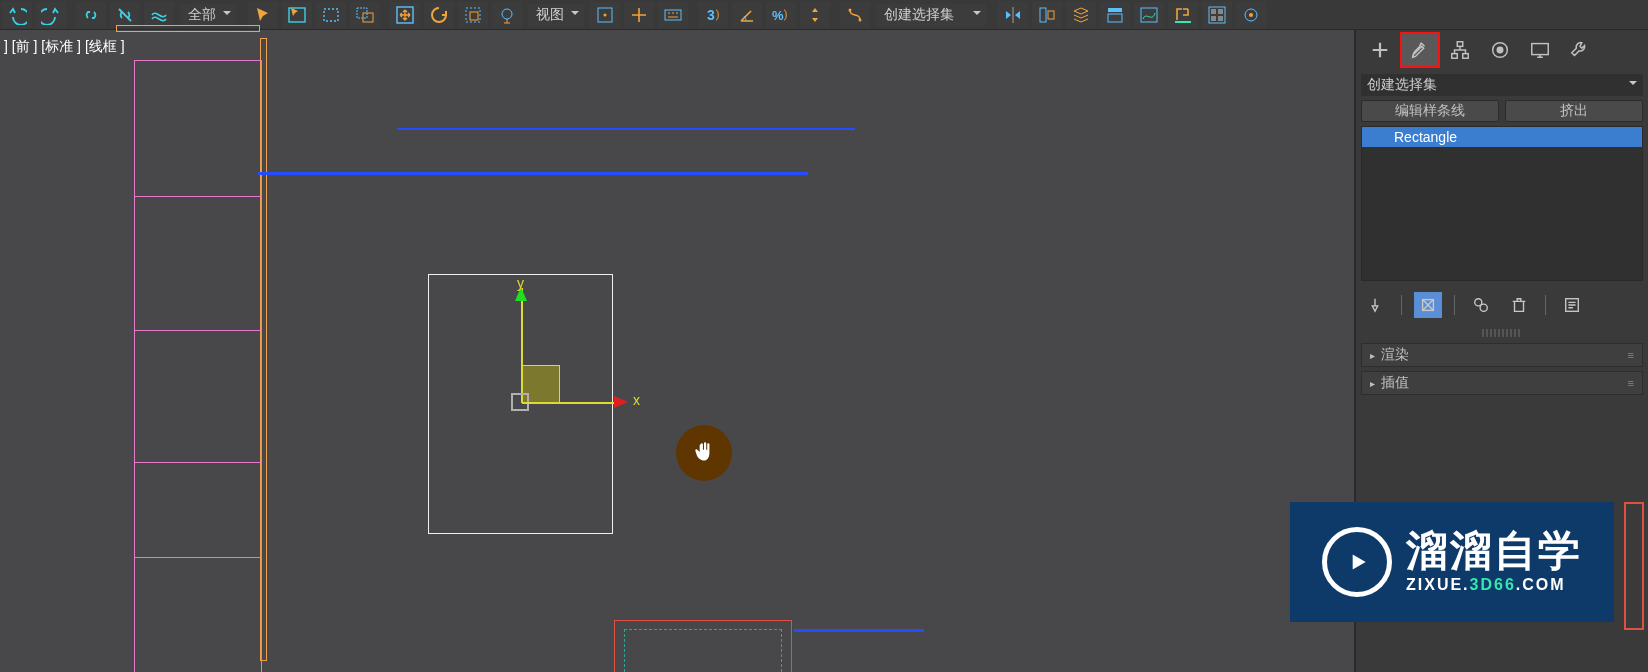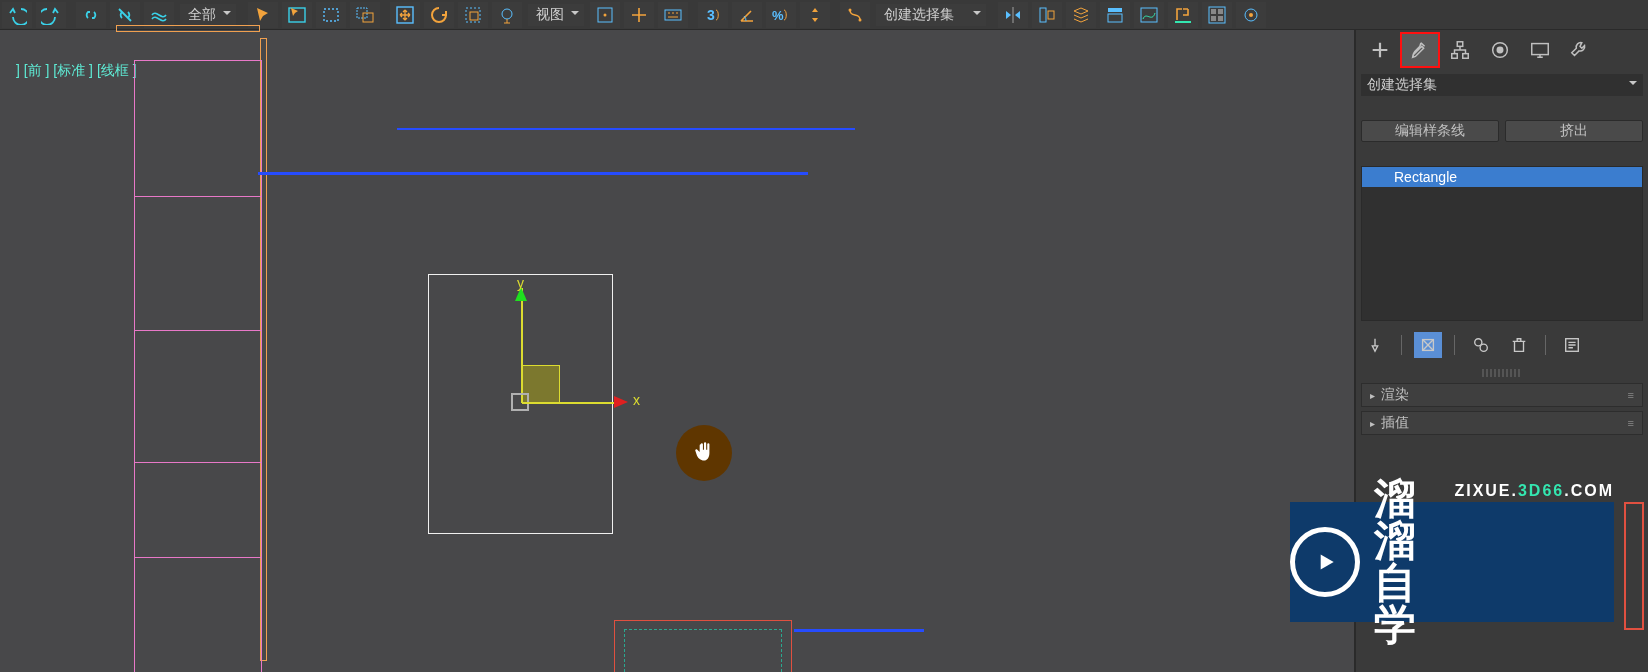--- a/index.html
+++ b/index.html
@@ -30,21 +30,21 @@
   
   .cyan { stroke:#3ad1e8; fill:none; }
   .blue { stroke:#5abfff; fill:none; }
 
   
   .viewport {
     position:absolute; top:30px; left:0; right:294px; bottom:0;
     background:#48484a;
   }
   .vp-label {
-    position:absolute; top:8px; left:16px; font-size:14px; color:#5eead4; white-space:nowrap;margin-top:24px;
+    position:absolute; top:8px; left:4px; font-size:14px; color:#ffffff; white-space:nowrap;
   }
   .orange-rect1 { position:absolute; top:-5px; left:116px; width:144px; height:7px; border:1px solid #f0a050; }
   .orange-rect2 { position:absolute; top:8px; left:260px; width:7px; height:623px; border:1px solid #f0a050; background:transparent; }
   .pink-rail {
     position:absolute; top:30px; left:134px; width:128px; bottom:0;
     border-left:1px solid #e878c8; border-right:1px solid #e878c8;
   }
   .pink-rail .rung { position:absolute; left:0; right:0; height:1px; background:#e878c8; }
   .r1{top:0} .r2{top:136px} .r3{top:270px} .r4{top:402px} .r5{top:497px}
 
@@ -103,21 +103,21 @@
 
   .modlist-drop {
     margin:4px 5px; height:22px; background:#303030; color:#cfcfcf;
     display:flex; align-items:center; padding:0 6px; font-size:14px; position:relative; cursor:pointer;
   }
   .modlist-drop::after {
     content:""; position:absolute; right:6px; top:50%; transform:translateY(-50%);
     border:4px solid transparent; border-top-color:#c8c8c8;
   }
 
-  .btn-row { display:flex; gap:6px; margin:20px 5px; }
+  .btn-row { display:flex; gap:6px; margin:0 5px; }
   .pill-btn {
     flex:1; height:22px; background:#4a4a4a; border:1px solid #2b2b2b; border-radius:2px;
     display:flex; align-items:center; justify-content:center; font-size:14px; cursor:pointer;
   }
 
   .stack {
     margin:4px 5px; height:155px; background:#303030; border:1px solid #2a2a2a;
     color:#ffffff; font-size:14px;
   }
   .stack-item {
@@ -143,21 +143,21 @@
 
   
   .wm {
     position:absolute; right:34px; bottom:50px; width:324px; height:120px;
     background:#0e3a6a; display:flex; align-items:center; justify-content:center;
     color:#fff; gap:14px;
   }
   .wm .ring { width:70px; height:70px; border:5px solid #fff; border-radius:50%;
     display:flex; align-items:center; justify-content:center; flex-shrink:0;}
   .wm .ring svg { width:26px; height:26px; fill:#fff;}
-  .wm .txt { display:flex; flex-direction:row; align-items:flex-start;}
+  .wm .txt { display:flex; flex-direction:column; align-items:flex-start;}
   .wm .big { font-size:42px; font-weight:700; letter-spacing:2px; line-height:1;}
   .wm .sub { font-size:16px; margin-top:4px; letter-spacing:2px;font-weight:bold;}
   .wm .sub span { color:#34e6b0; }
 
   .red-side-mark {
     position:absolute; right:4px; bottom:42px; width:20px; height:128px;
     border:2px solid #e05040;
   }
 </style>
 </head>

